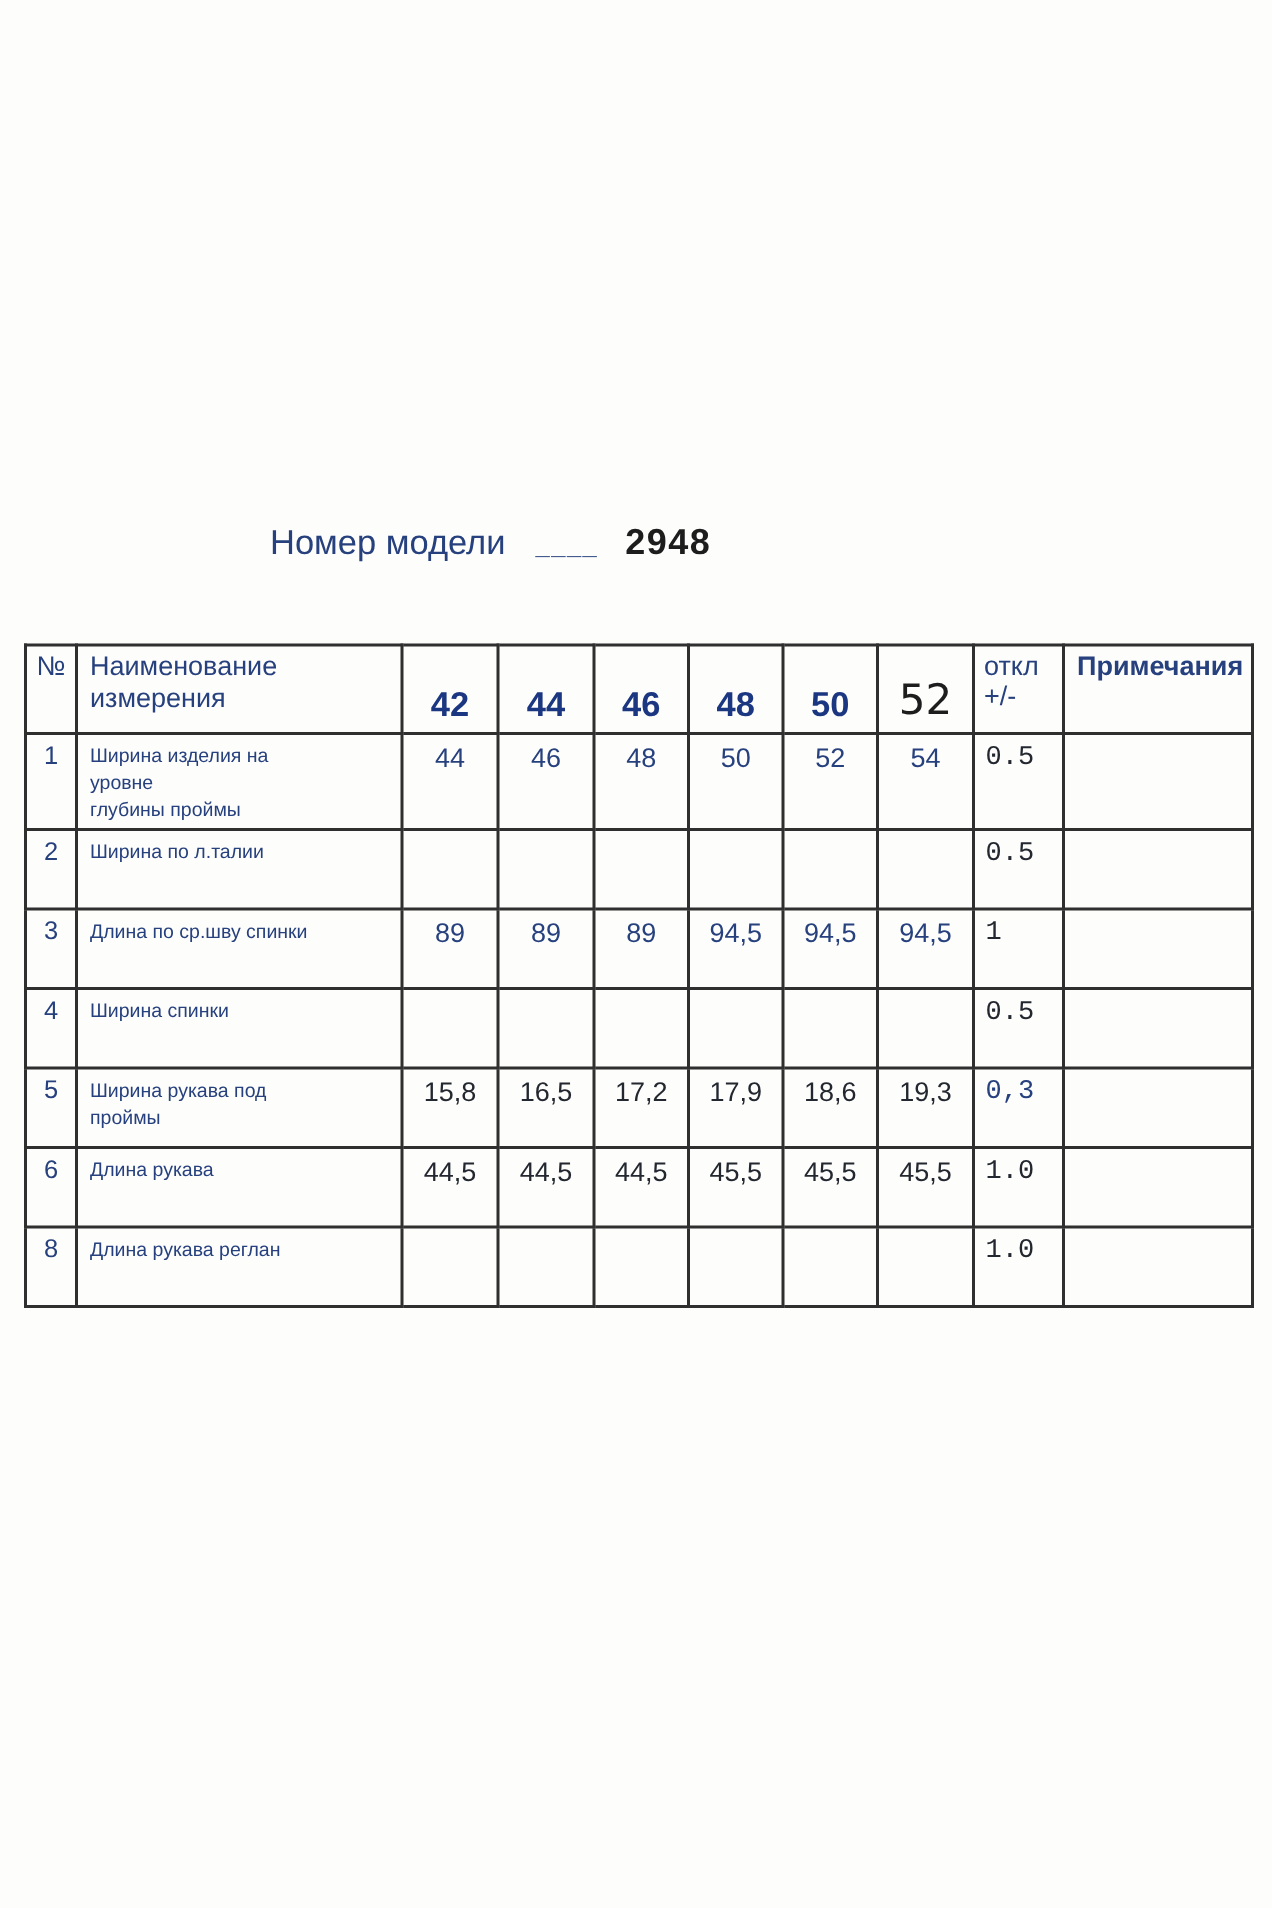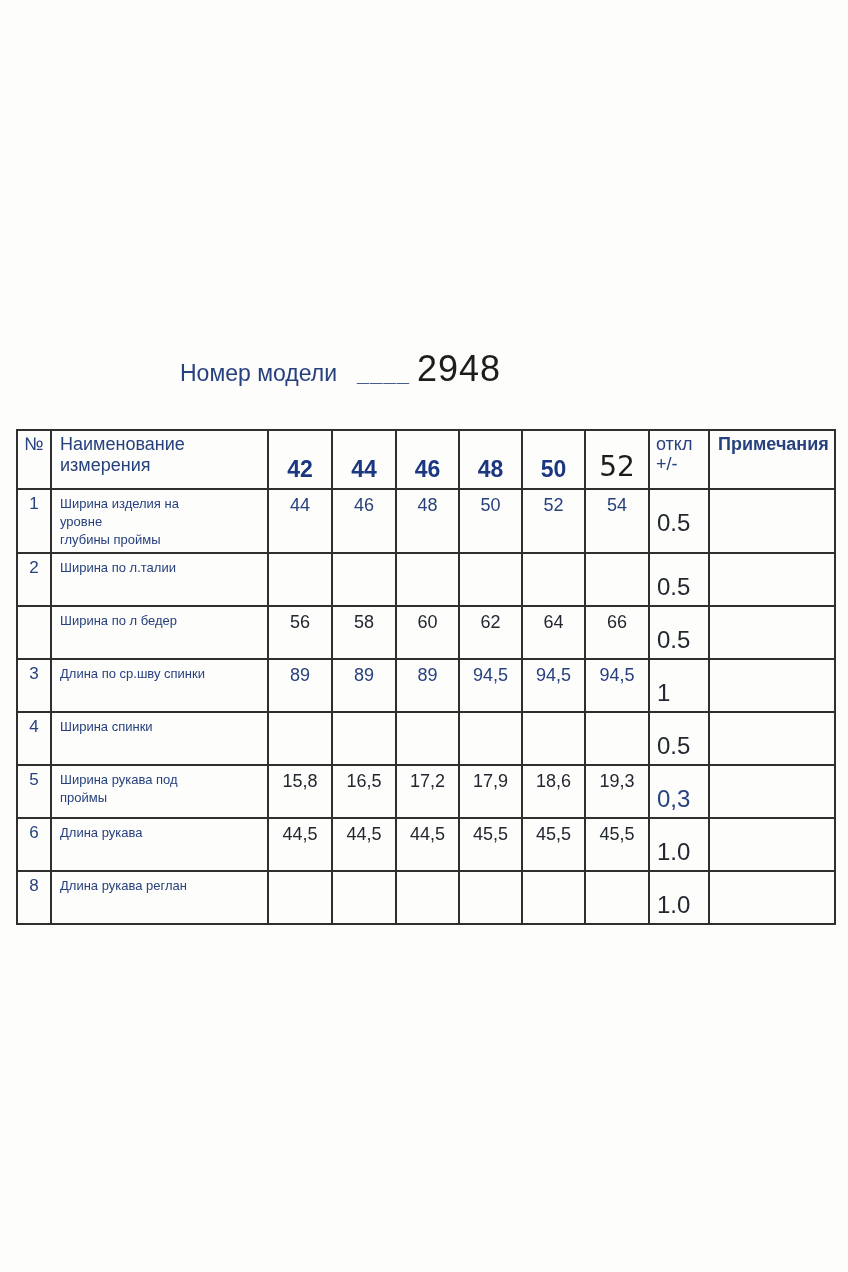--- a/index.html
+++ b/index.html
@@ -23,31 +23,32 @@
     left: 180px;
     top: 348px;
     display: flex;
     align-items: baseline;
   }
   .title-label {
     font-size: 23px;
     color: var(--navy);
   }
   .title-underscore {
-    font-size: 22px;
+    font-size: 17px;
     font-weight: bold;
     color: var(--navy);
     margin-left: 20px;
     letter-spacing: 1px;
   }
   .title-number {
-    font-size: 36px;
+    font-size: 24px;
     color: var(--black);
-    margin-left: 7px;
+    margin-left: 18px;
     letter-spacing: 1px;
+    font-weight: bold;
   }
 
   
   table.meas-table {
     position: absolute;
     left: 16px;
     top: 429px;
     width: 818px;
     border-collapse: collapse;
     table-layout: fixed;
@@ -77,21 +78,21 @@
   td.num { text-align: center; color: var(--navy); font-size: 17px; padding-top: 4px; }
   td.label {
     color: var(--navy);
     font-size: 13px;
     line-height: 18px;
     white-space: pre-line;
     padding-left: 8px;
     padding-top: 5px;
   }
   td.val { text-align: center; font-size: 18px; padding-top: 5px; }
-  td.dev { font-size: 24px; padding-left: 7px; padding-top: 19px; }
+  td.dev { font-size: 18px; padding-left: 7px; padding-top: 5px; font-family: Liberation Mono, monospace; }
   .navy { color: var(--navy); }
   .dark { color: var(--dark); }
   td.notes { }
 </style>
 </head>
 <body style="--navy: #27417e; --dark: #23272f; --border: #2f2f2f; --size_bold: #1c3781; --black: #1d1d1d;">
 
 <div class="title-row">
   <span class="title-label">Номер модели</span>
   <span class="title-underscore">____</span>
@@ -147,32 +148,20 @@
         <td class="val navy"></td>
         <td class="val navy"></td>
         <td class="val navy"></td>
         <td class="val navy"></td>
         <td class="val navy"></td>
         <td class="val navy"></td>
         <td class="dev dark">0.5</td>
         <td class="notes"></td>
       </tr>
       <tr>
-        <td class="num"></td>
-        <td class="label">Ширина по л бедер</td>
-        <td class="val dark">56</td>
-        <td class="val dark">58</td>
-        <td class="val dark">60</td>
-        <td class="val dark">62</td>
-        <td class="val dark">64</td>
-        <td class="val dark">66</td>
-        <td class="dev dark">0.5</td>
-        <td class="notes"></td>
-      </tr>
-      <tr>
         <td class="num">3</td>
         <td class="label">Длина по ср.шву спинки</td>
         <td class="val navy">89</td>
         <td class="val navy">89</td>
         <td class="val navy">89</td>
         <td class="val navy">94,5</td>
         <td class="val navy">94,5</td>
         <td class="val navy">94,5</td>
         <td class="dev dark">1</td>
         <td class="notes"></td>

